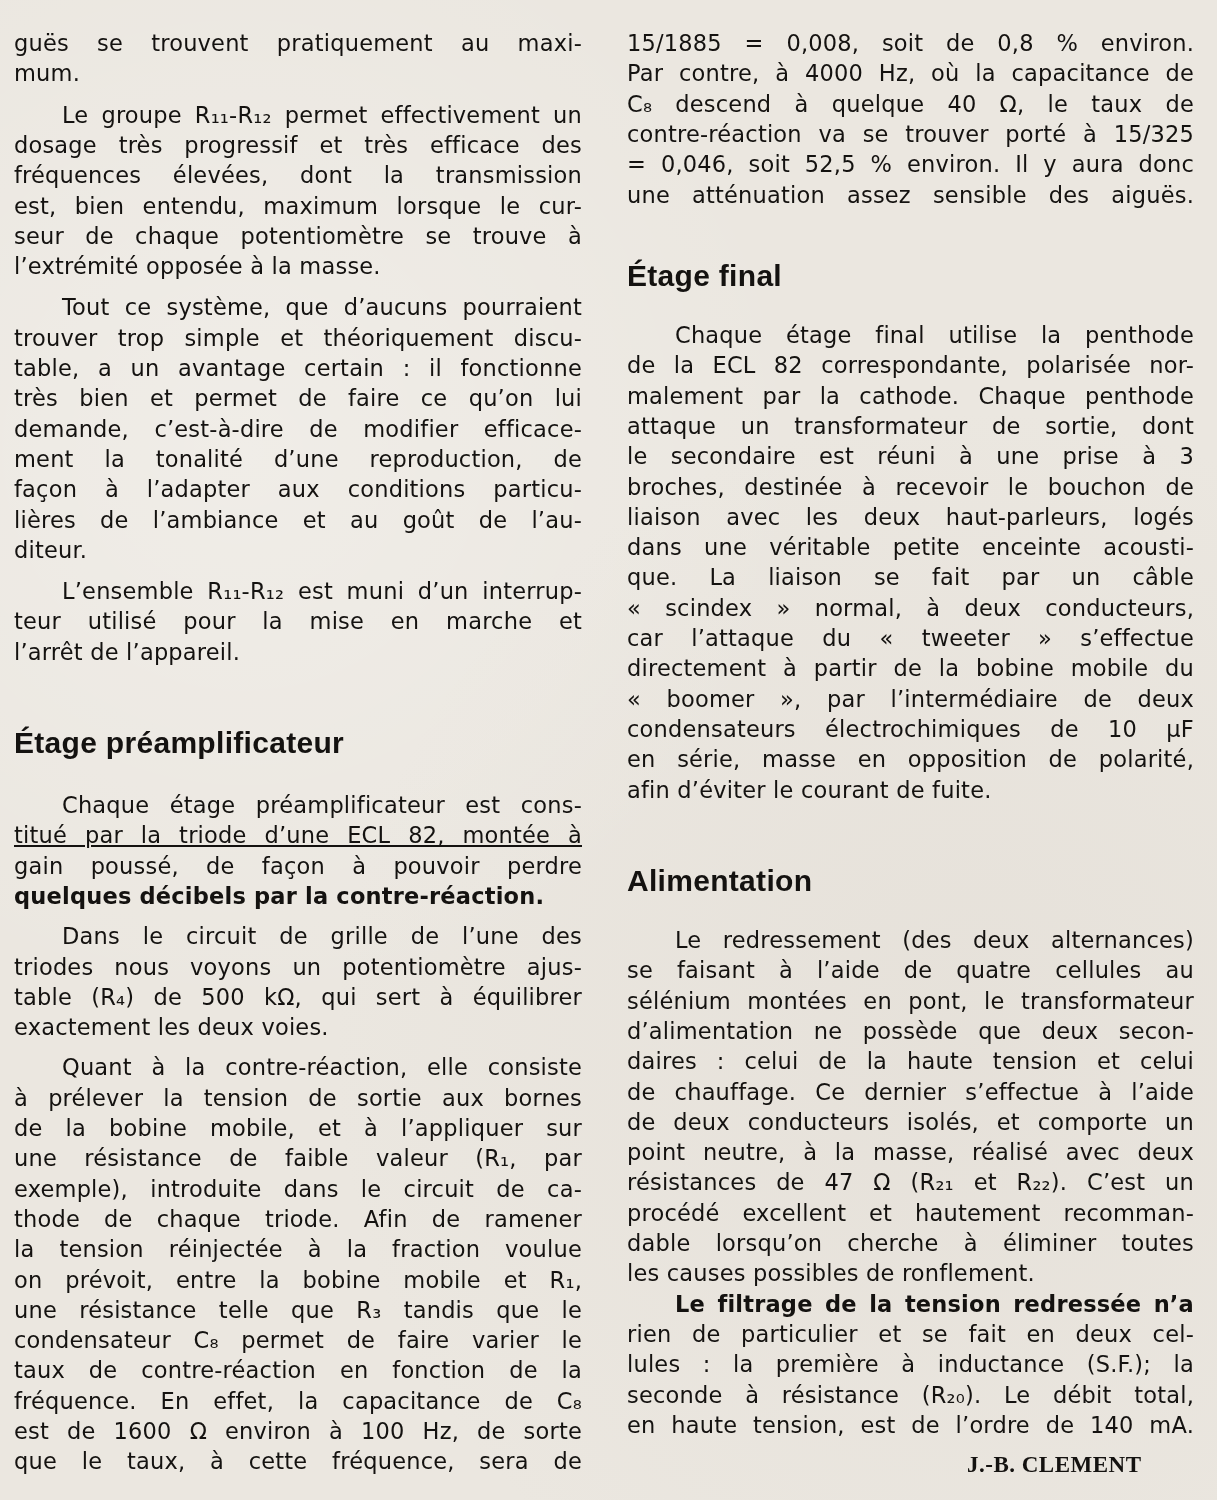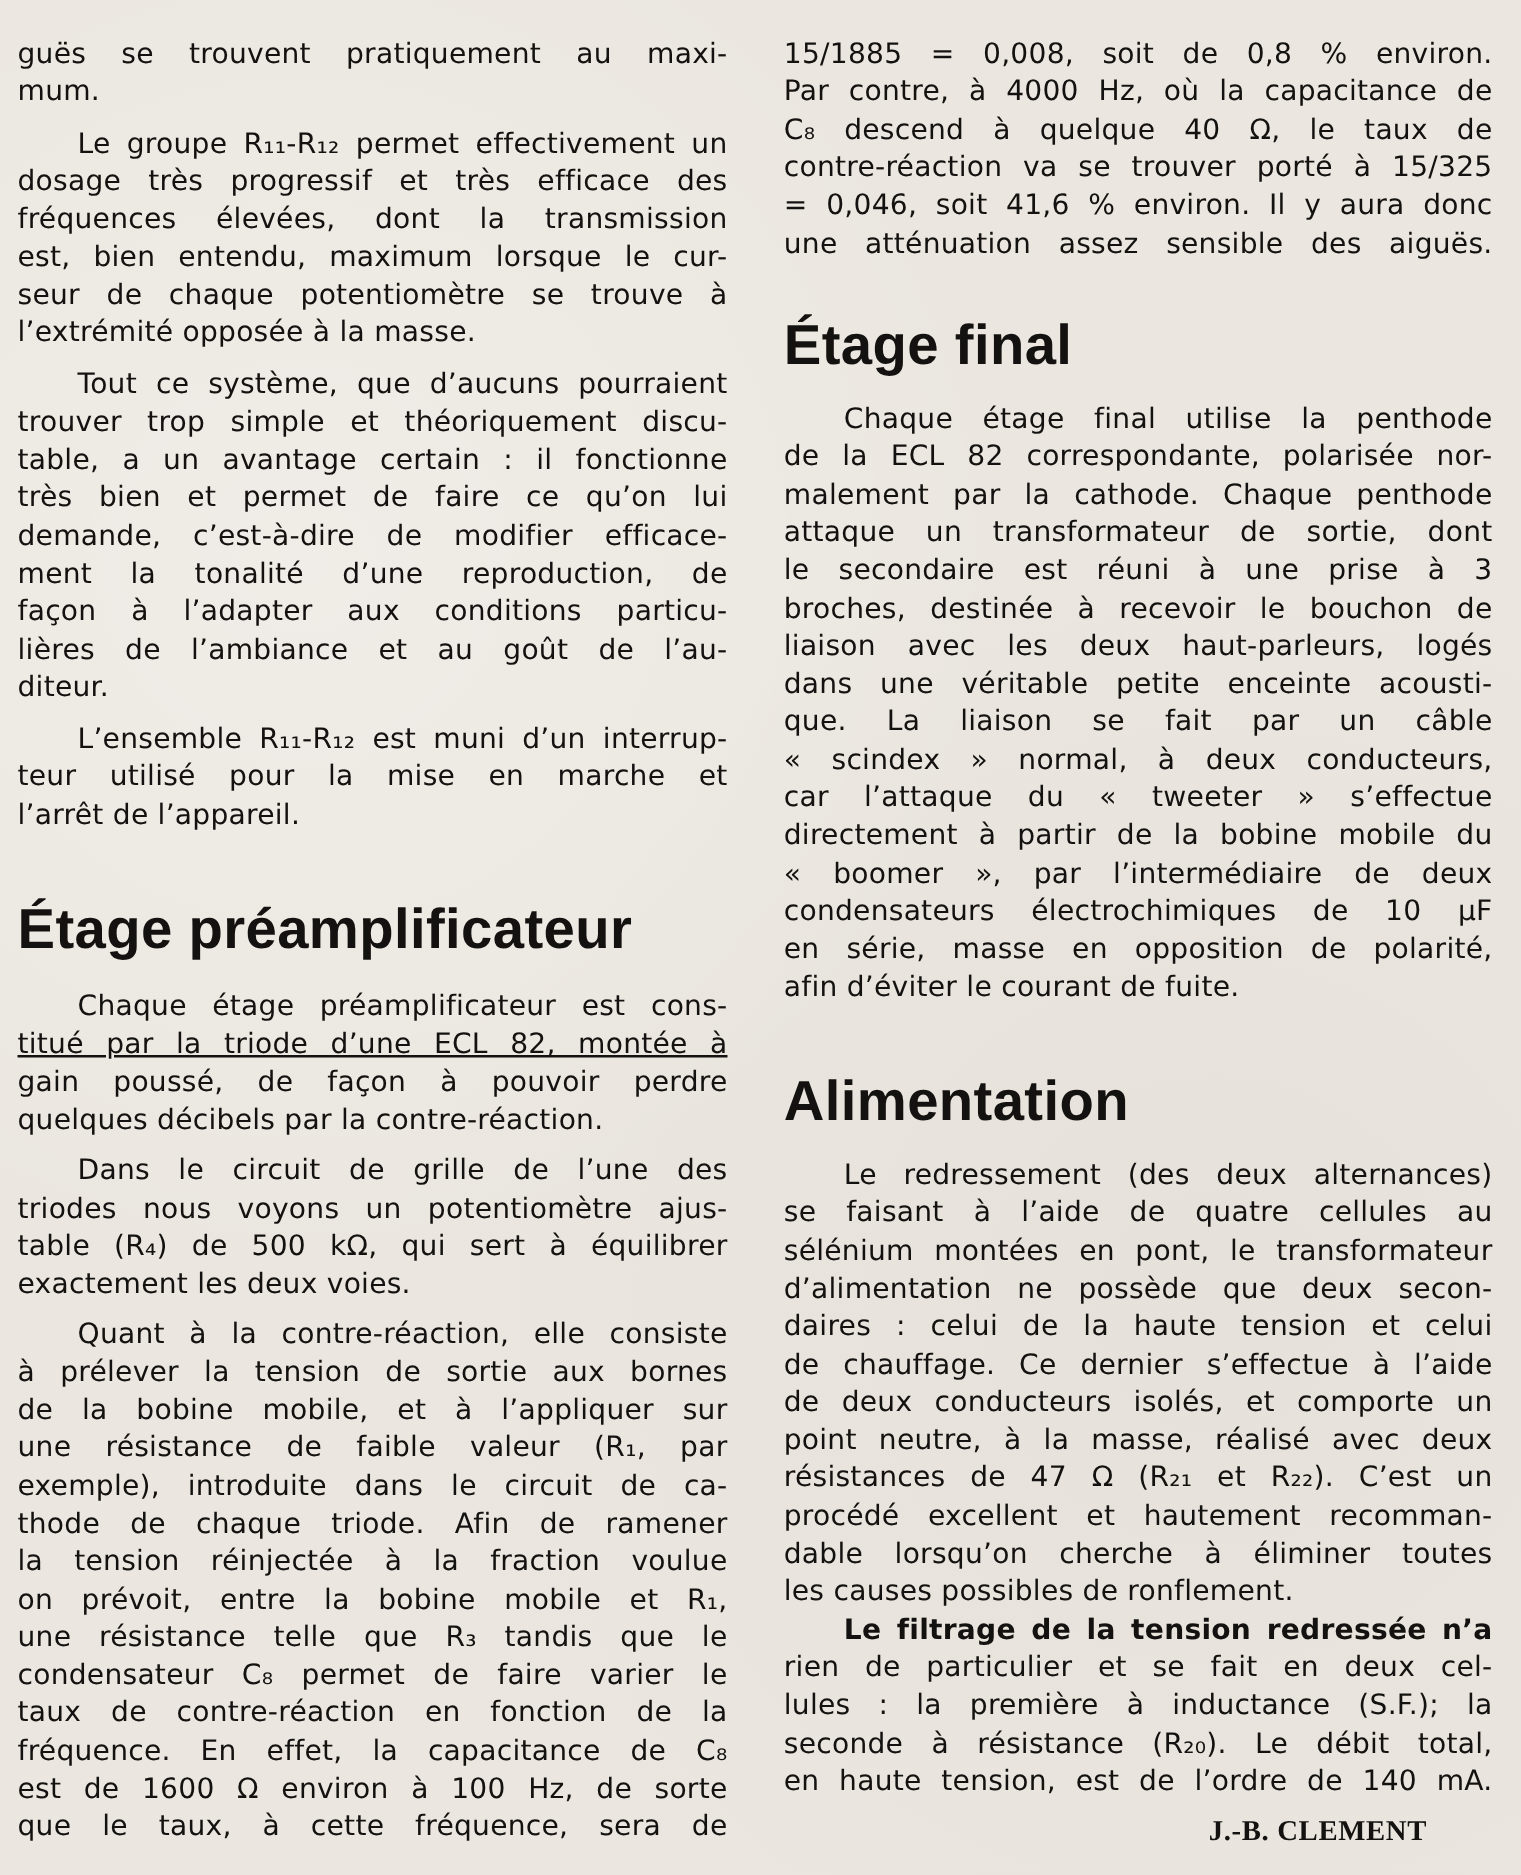--- a/index.html
+++ b/index.html
@@ -21,21 +21,21 @@
     font-size: 22.5px; line-height: 30px; height: 30px;
     white-space: nowrap;
     text-align: justify; text-align-last: justify;
     letter-spacing: 0.2px;
   }
   .line.last { text-align-last: left; }
   .line.indent { left: 28px; margin-left: 20px; }
   .heading {
     position: absolute; left: 0;
     font-family: "Liberation Sans", sans-serif;
-    font-weight: bold; font-size: 45px; line-height: 40px;
+    font-weight: bold; font-size: 30px; line-height: 40px;
     letter-spacing: 0.3px;
   }
   .signature {
     position: absolute;
     font-family: "Liberation Serif", serif;
     font-weight: bold; font-size: 23px; line-height: 30px;
     letter-spacing: 0.5px;
   }
 </style>
 </head>
@@ -62,21 +62,21 @@
       <div class="line last" style="top: 534.8px;">diteur.</div>
       <div class="line indent" style="top: 576.1px;">L’ensemble R₁₁-R₁₂ est muni d’un interrup-</div>
       <div class="line" style="top: 606.4px;">teur utilisé pour la mise en marche et</div>
       <div class="line last" style="top: 636.7px;">l’arrêt de l’appareil.</div>
     </div>
   <div class="heading" style="top:723px;">Étage préamplificateur</div>
   <div id="left-block-2">
       <div class="line indent" style="top: 790px;">Chaque étage préamplificateur est cons-</div>
       <div class="line" style="top: 820.3px; text-decoration: underline;">titué par la triode d’une ECL 82, montée à</div>
       <div class="line" style="top: 850.6px;">gain poussé, de façon à pouvoir perdre</div>
-      <div class="line last" style="top: 880.9px;">quelques décibels par la contre-réaction.</div>
+      <div class="line last" style="top: 880.9px; font-weight: bold;">quelques décibels par la contre-réaction.</div>
       <div class="line indent" style="top: 921.2px;">Dans le circuit de grille de l’une des</div>
       <div class="line" style="top: 951.5px;">triodes nous voyons un potentiomètre ajus-</div>
       <div class="line" style="top: 981.8px;">table (R₄) de 500 kΩ, qui sert à équilibrer</div>
       <div class="line last" style="top: 1012.1px;">exactement les deux voies.</div>
       <div class="line indent" style="top: 1052.4px;">Quant à la contre-réaction, elle consiste</div>
       <div class="line" style="top: 1082.7px;">à prélever la tension de sortie aux bornes</div>
       <div class="line" style="top: 1113px;">de la bobine mobile, et à l’appliquer sur</div>
       <div class="line" style="top: 1143.3px;">une résistance de faible valeur (R₁, par</div>
       <div class="line" style="top: 1173.6px;">exemple), introduite dans le circuit de ca-</div>
       <div class="line" style="top: 1203.9px;">thode de chaque triode. Afin de ramener</div>
@@ -90,21 +90,21 @@
       <div class="line" style="top: 1446.3px;">que le taux, à cette fréquence, sera de</div>
     </div>
 </div>
 
 <div class="col right">
   <div id="right-block-1">
       <div class="line" style="top: 28px;">15/1885 = 0,008, soit de 0,8 % environ.</div>
       <div class="line" style="top: 58.3px;">Par contre, à 4000 Hz, où la capacitance de</div>
       <div class="line" style="top: 88.6px;">C₈ descend à quelque 40 Ω, le taux de</div>
       <div class="line" style="top: 118.9px;">contre-réaction va se trouver porté à 15/325</div>
-      <div class="line" style="top: 149.2px;">= 0,046, soit 41,6 % environ. Il y aura donc</div>
+      <div class="line" style="top: 149.2px;">= 0,046, soit 52,5 % environ. Il y aura donc</div>
       <div class="line" style="top: 179.5px;">une atténuation assez sensible des aiguës.</div>
     </div>
   <div class="heading" style="top:256px;">Étage final</div>
   <div id="right-block-2">
       <div class="line indent" style="top: 320px;">Chaque étage final utilise la penthode</div>
       <div class="line" style="top: 350.3px;">de la ECL 82 correspondante, polarisée nor-</div>
       <div class="line" style="top: 380.6px;">malement par la cathode. Chaque penthode</div>
       <div class="line" style="top: 410.9px;">attaque un transformateur de sortie, dont</div>
       <div class="line" style="top: 441.2px;">le secondaire est réuni à une prise à 3</div>
       <div class="line" style="top: 471.5px;">broches, destinée à recevoir le bouchon de</div>

